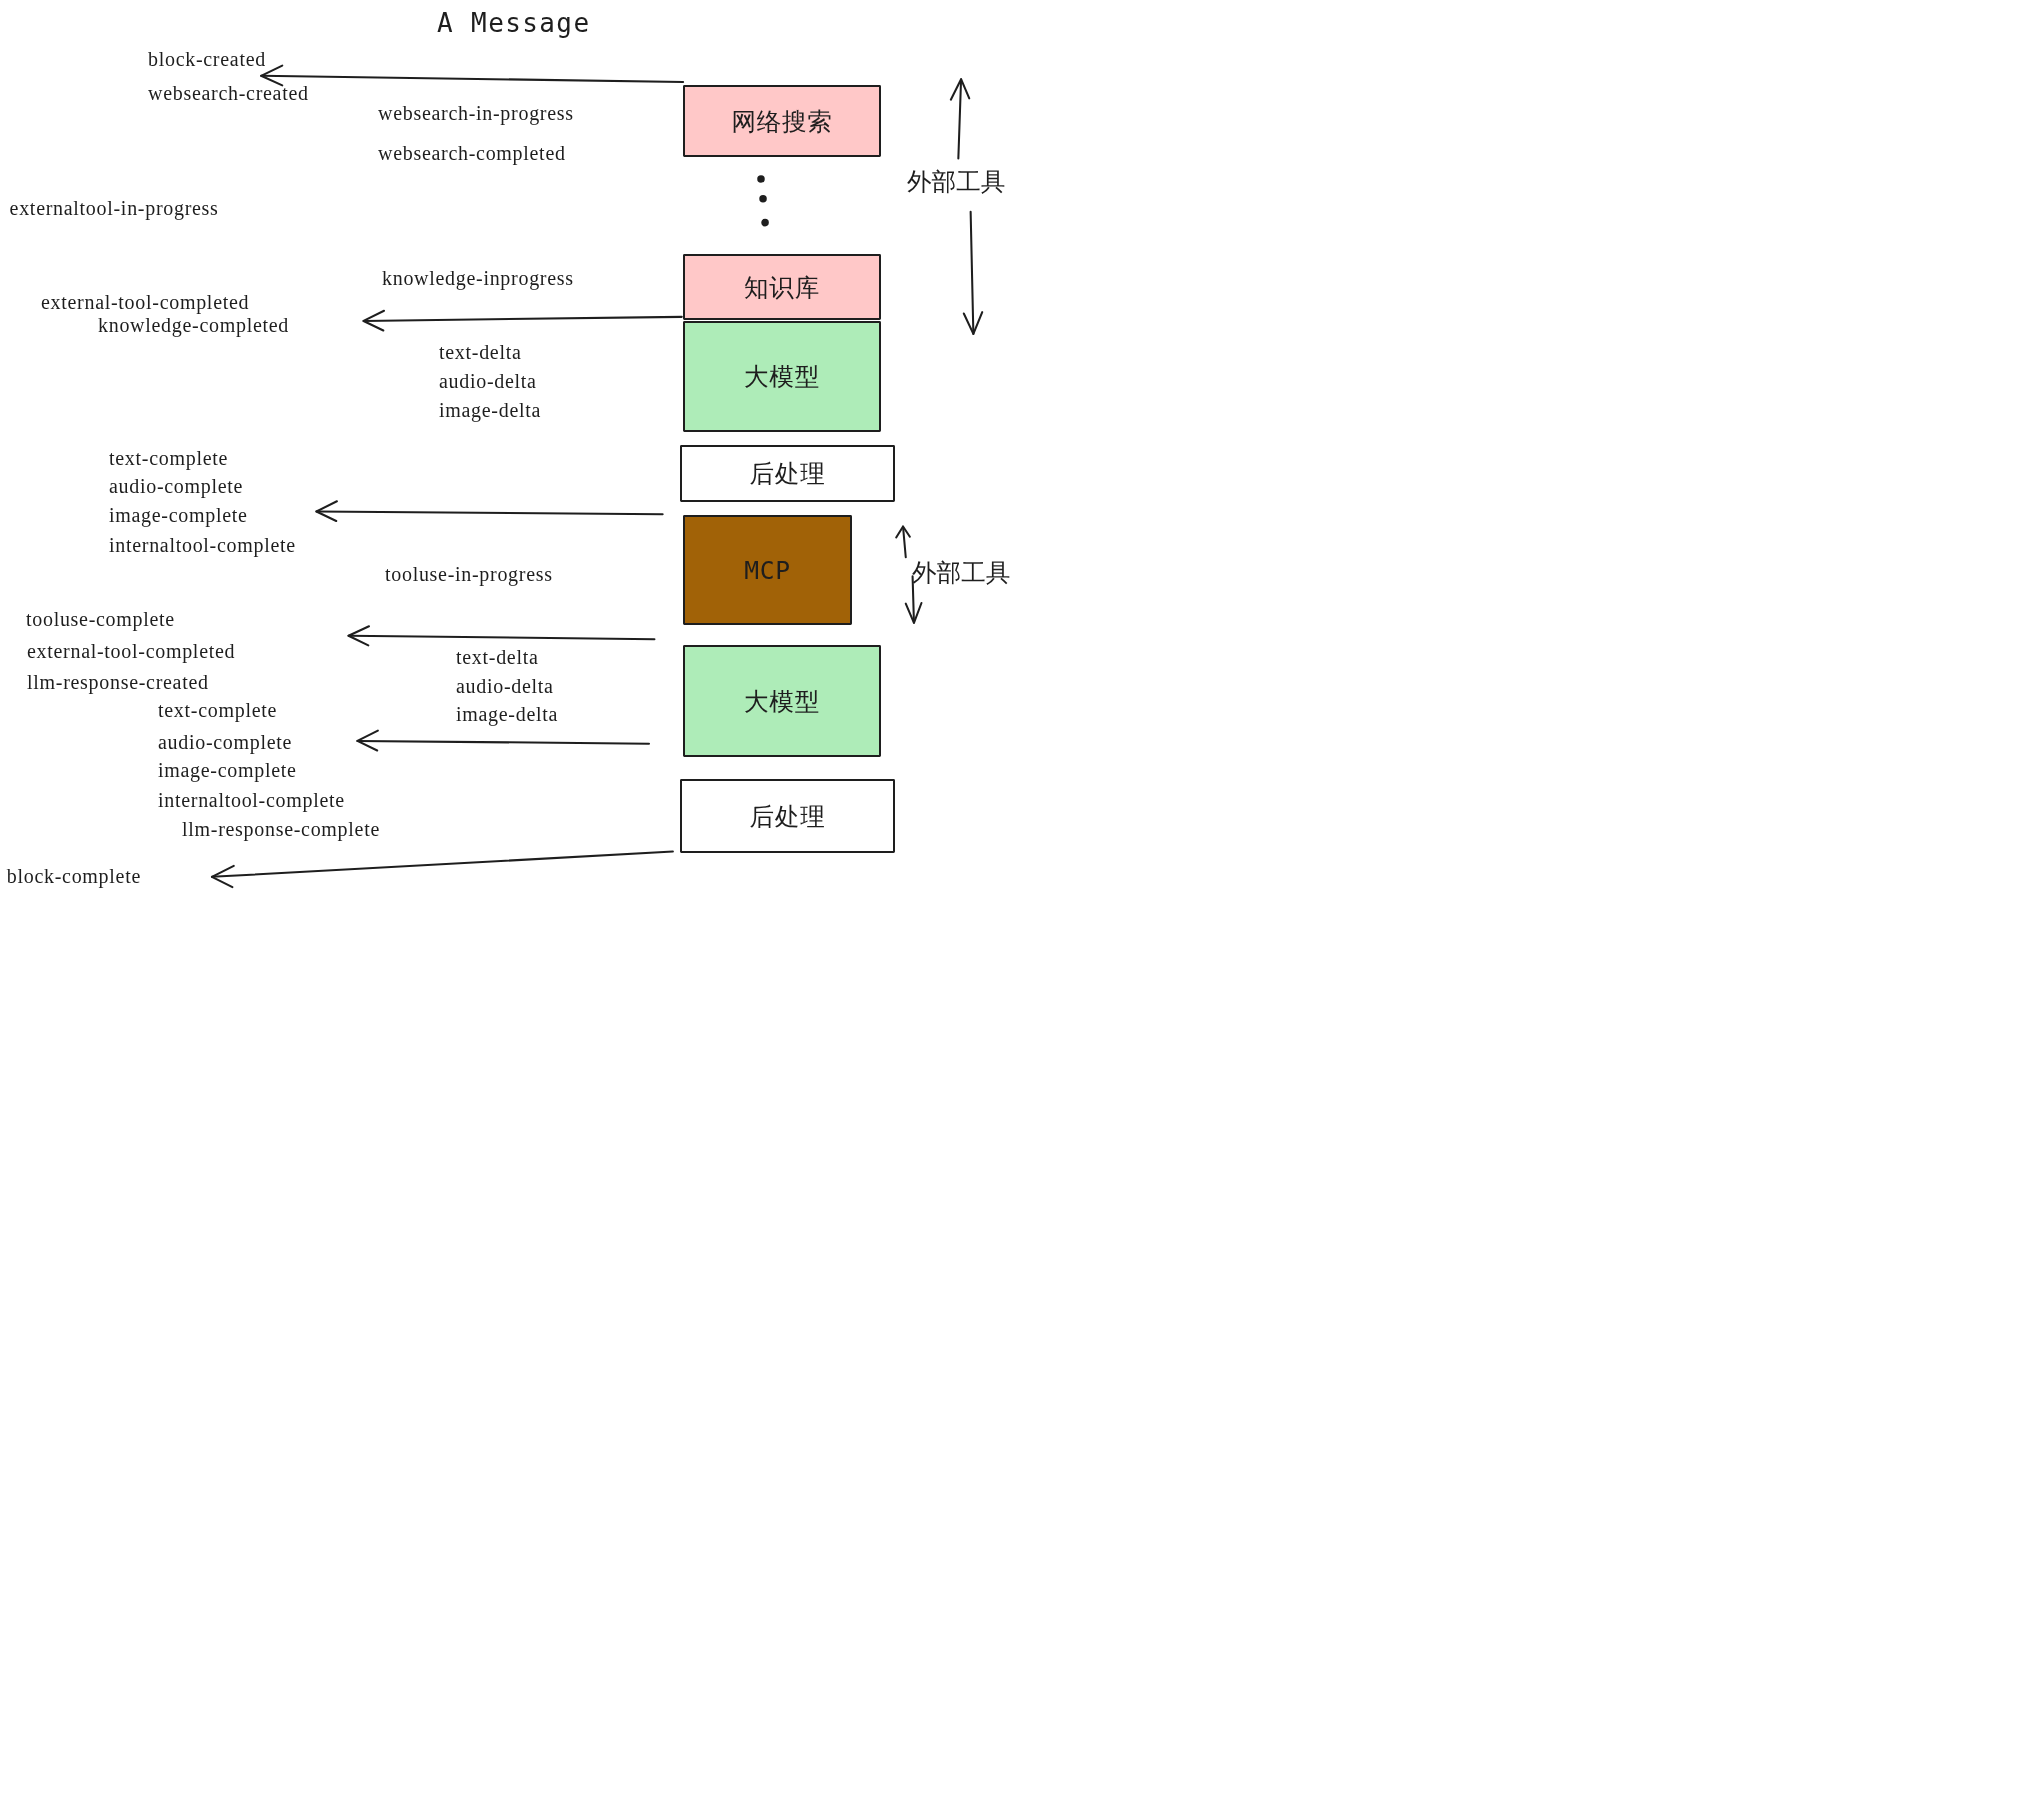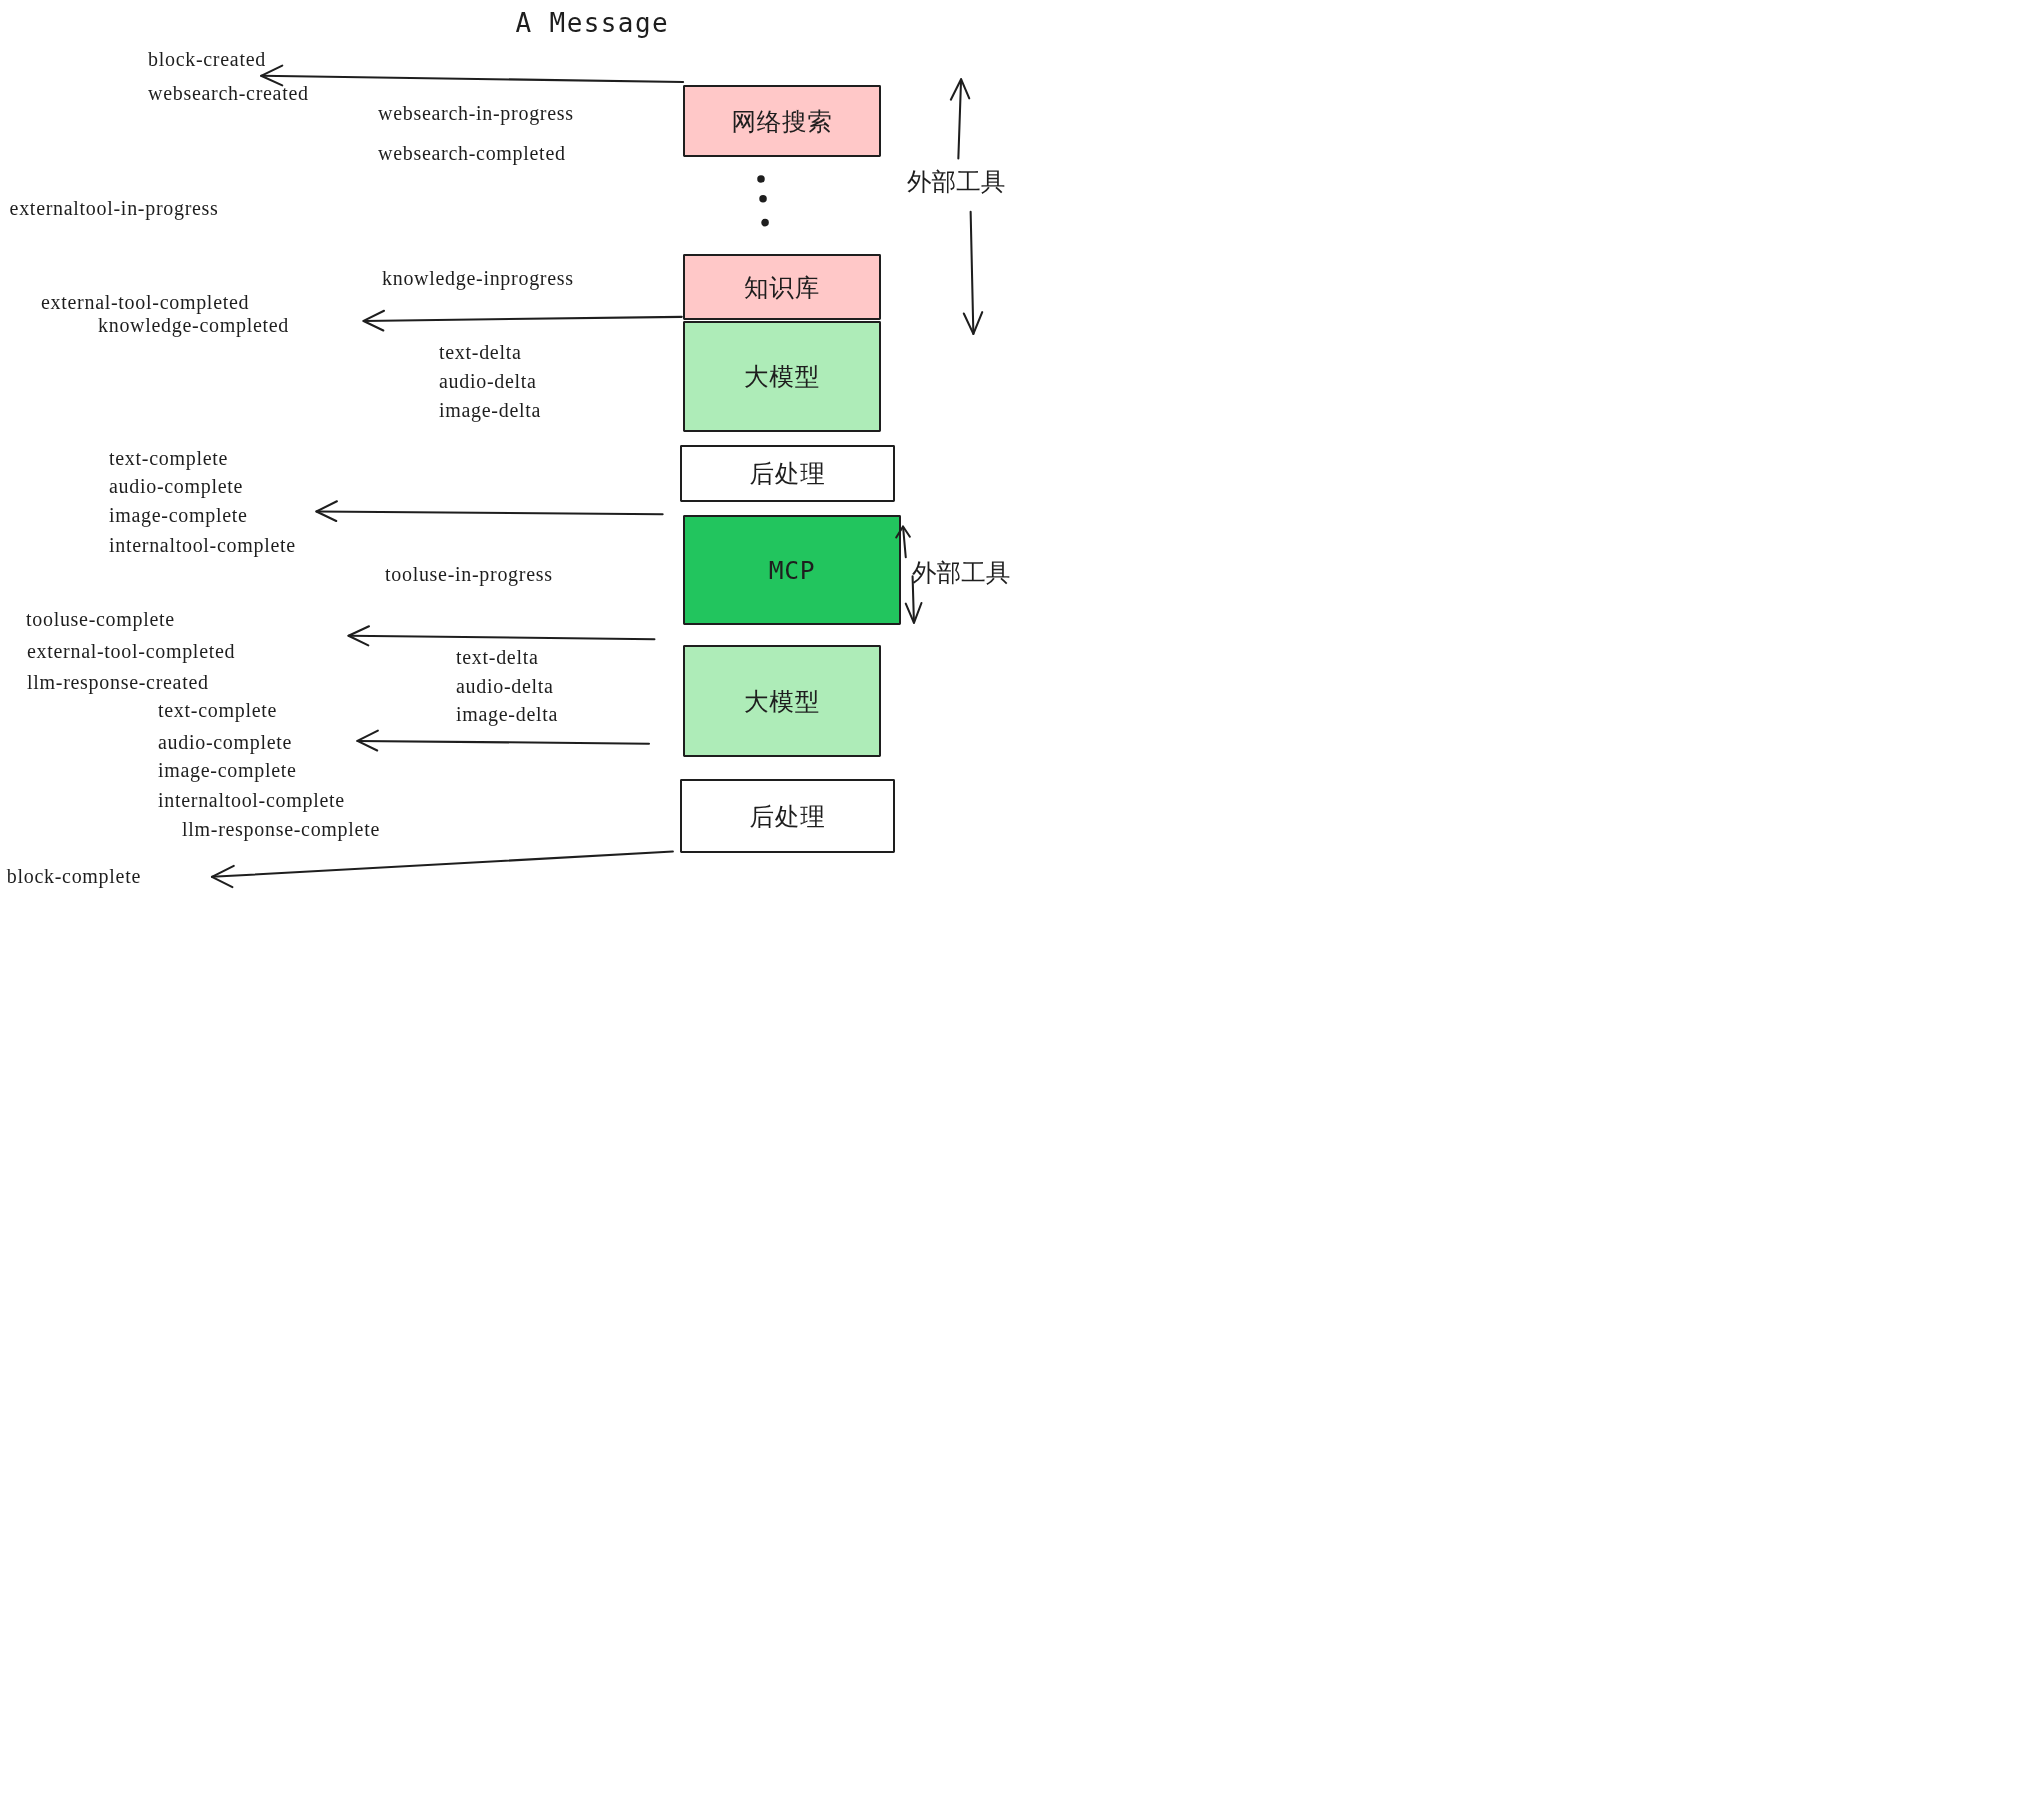--- a/index.html
+++ b/index.html
@@ -6,21 +6,21 @@
   .canvas{
     position:relative;width:1018px;height:898px;background:#ffffff;
     font-family:"DejaVu Sans Mono", monospace;color:#1e1e1e;overflow:hidden;
   }
   .ev{
     position:absolute;font-size:20px;letter-spacing:0.7px;white-space:nowrap;
     transform:translateY(-50%);font-family:Liberation Serif, serif;
   }
   .title{
     position:absolute;font-size:26px;letter-spacing:1.4px;white-space:nowrap;
-    text-align:right;font-family:"DejaVu Sans Mono", monospace;
+    text-align:left;font-family:"DejaVu Sans Mono", monospace;
   }
   .box{
     position:absolute;border:2px solid #1e1e1e;border-radius:1.4px;
     display:flex;align-items:center;justify-content:center;box-sizing:border-box;
     background:#fff;
   }
   .box .lbl{
     font-size:24.6px;letter-spacing:0.7px;white-space:nowrap;
     font-family:"DejaVu Sans", sans-serif;
   }
@@ -79,21 +79,21 @@
   </div>
   <div class="box" style="left: 683px; top: 254px; width: 198px; height: 66px; background-color: rgb(255, 200, 200);">
     <span class="lbl">知识库</span>
   </div>
   <div class="box" style="left: 683px; top: 321px; width: 198px; height: 111px; background-color: rgb(174, 236, 184);">
     <span class="lbl">大模型</span>
   </div>
   <div class="box" style="left: 680px; top: 445px; width: 215px; height: 57px; background-color: rgb(255, 255, 255);">
     <span class="lbl">后处理</span>
   </div>
-  <div class="box" style="left: 683px; top: 515px; width: 218px; height: 110px; background-color: #22c55e;">
+  <div class="box" style="left: 683px; top: 515px; width: 169px; height: 110px; background-color: #a16207;">
     <span class="lbl" style="font-family:'DejaVu Sans Mono', monospace;">MCP</span>
   </div>
   <div class="box" style="left: 683px; top: 645px; width: 198px; height: 112px; background-color: rgb(174, 236, 184);">
     <span class="lbl">大模型</span>
   </div>
   <div class="box" style="left: 680px; top: 779px; width: 215px; height: 74px; background-color: rgb(255, 255, 255);">
     <span class="lbl">后处理</span>
   </div>
 
   <div class="side" style="left:907px;top:181px;">外部工具</div>

